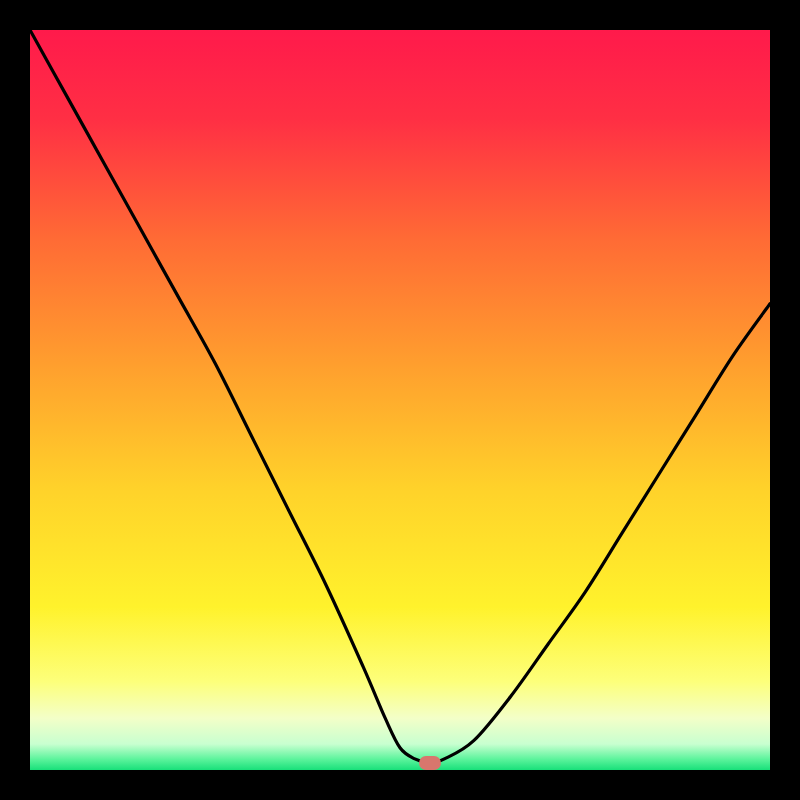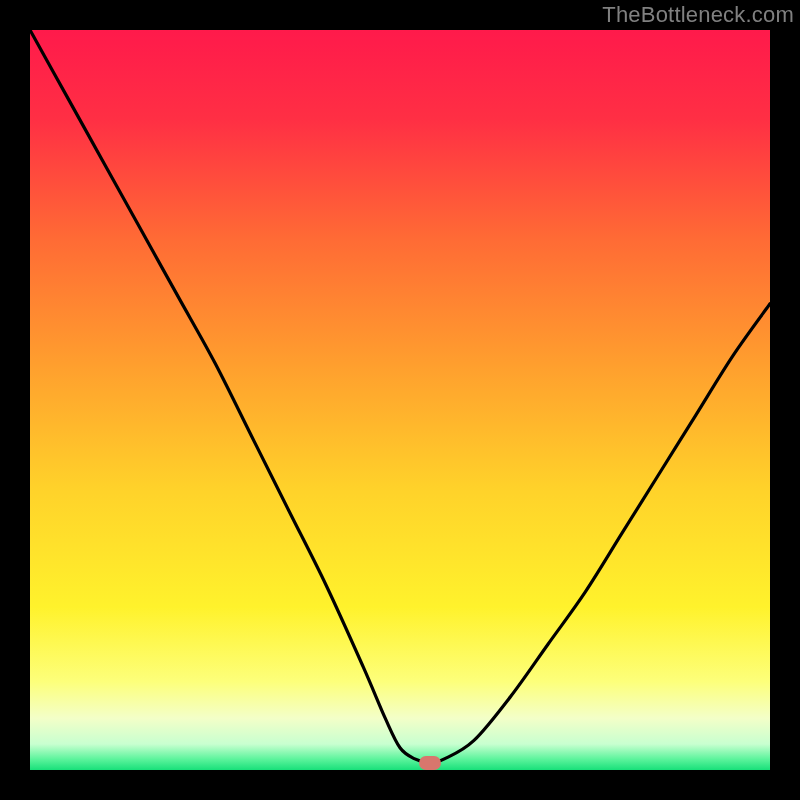--- a/index.html
+++ b/index.html
@@ -58,21 +58,20 @@
     background: #d8766d;
     border-radius: 8px;
     transform: translate(-50%, -50%);
   }
 </style>
 </head>
 <body>
 
 <div class="frame">
 
-  <div class="watermark">TheBottleneck.com</div>
 
   <div class="plot-area">
 
     <svg class="gradient" viewBox="0 0 740 740" preserveAspectRatio="none">
       <defs>
         <linearGradient id="bgGrad" x1="0" y1="0" x2="0" y2="1">
             <stop offset="0%" stop-color="#ff1a4b"></stop>
             <stop offset="12%" stop-color="#ff2f44"></stop>
             <stop offset="28.000000000000004%" stop-color="#ff6a35"></stop>
             <stop offset="45%" stop-color="#ff9e2e"></stop>

